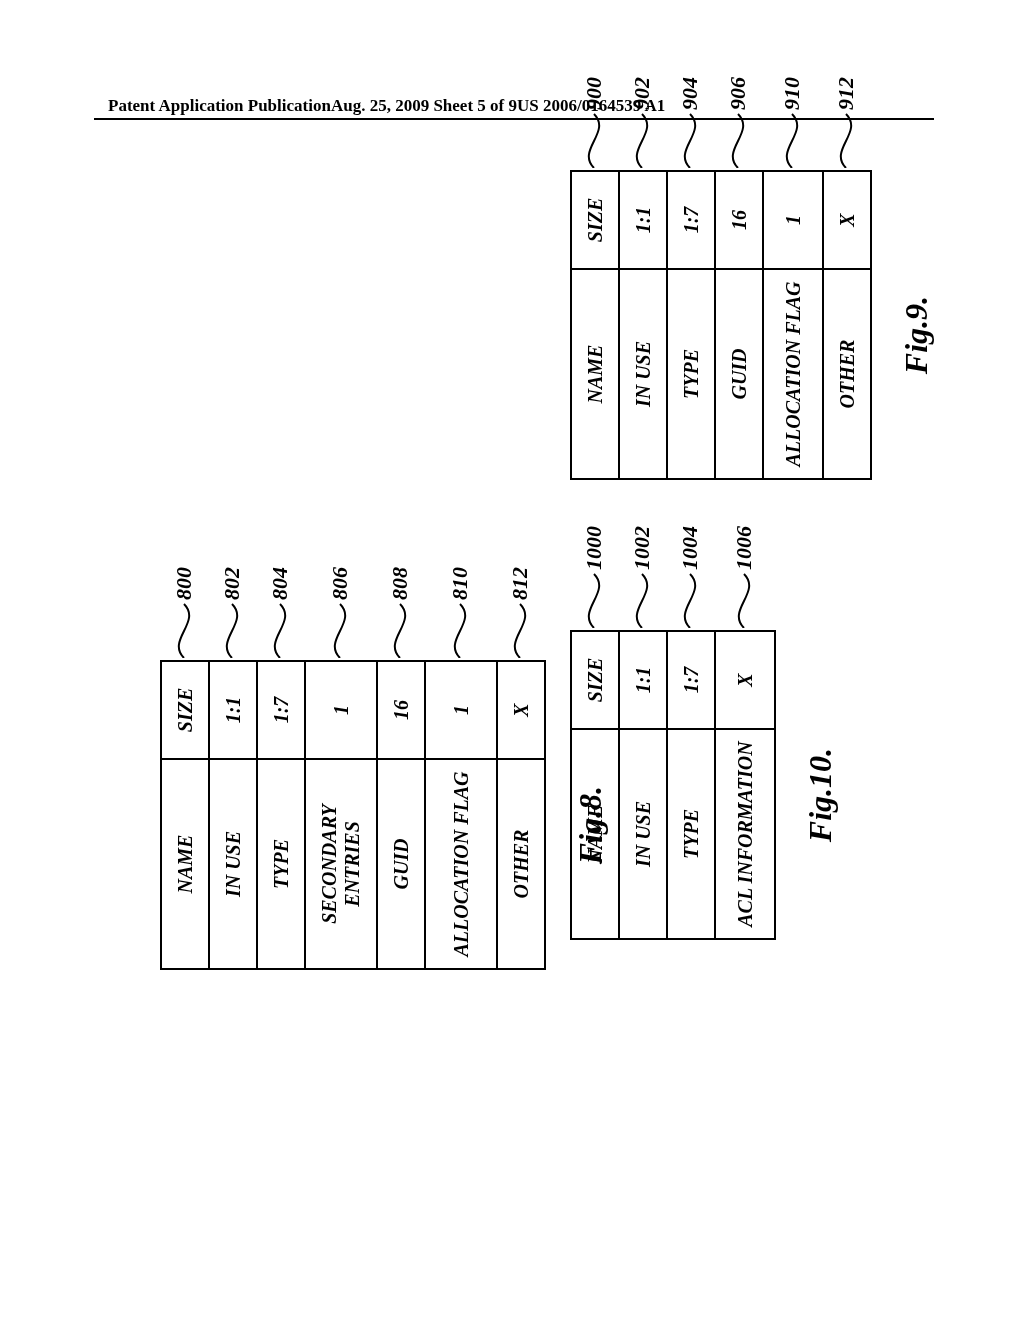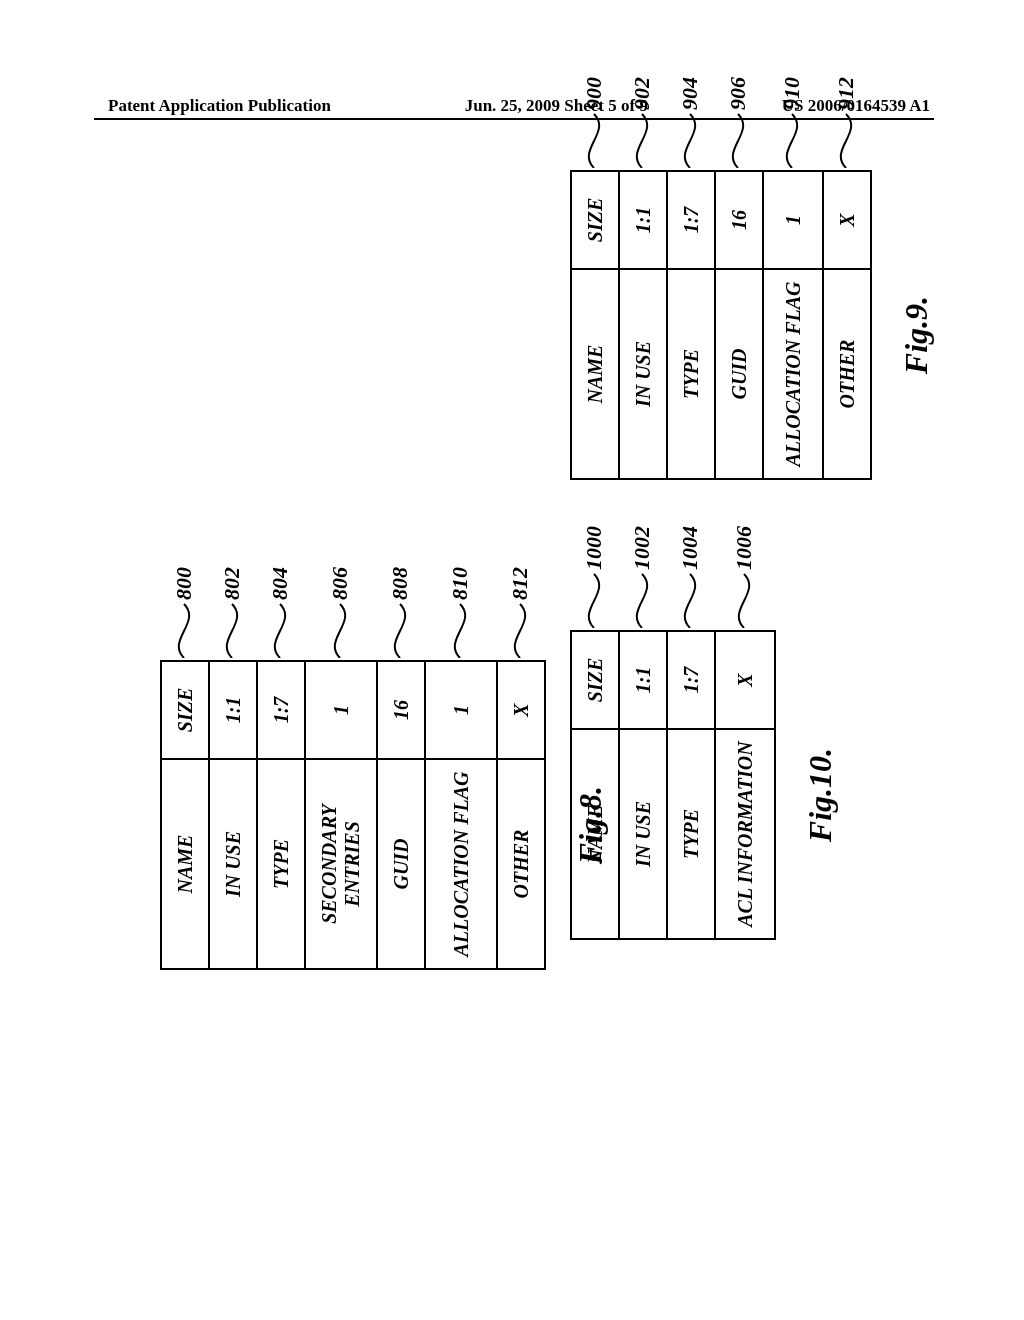--- a/index.html
+++ b/index.html
@@ -11,21 +11,20 @@
     font-family: "Times New Roman", Times, serif;
     color: #000;
     position: relative;
   }
   .header {
     position: absolute;
     top: 96px;
     left: 0;
     width: 1024px;
     display: flex;
-    justify-content: space-between;
     padding: 0 94px 0 108px;
     box-sizing: border-box;
     font-weight: bold;
     font-size: 17px;
   }
   .header-rule {
     position: absolute;
     top: 118px;
     left: 94px;
     width: 840px;
@@ -76,21 +75,21 @@
   
   #fig8 { top: 970px; left: 160px; }
   #fig9 { top: 480px; left: 570px; }
   #fig10 { top: 940px; left: 570px; }
 </style>
 </head>
 <body>
 
 <div class="header">
   <span>Patent Application Publication</span>
-  <span>Jun. 25, 2009  Sheet 5 of 9</span>
+  <span>Aug. 25, 2009  Sheet 5 of 9</span>
   <span>US 2006/0164539 A1</span>
 </div>
 <div class="header-rule"></div>
 
 <div id="fig8" class="figure-block">
   <div style="display:flex;align-items:flex-start;">
     <table class="tbl">
       <tbody>
           <tr style="height:48px;">
         <td class="name-col">NAME</td>

